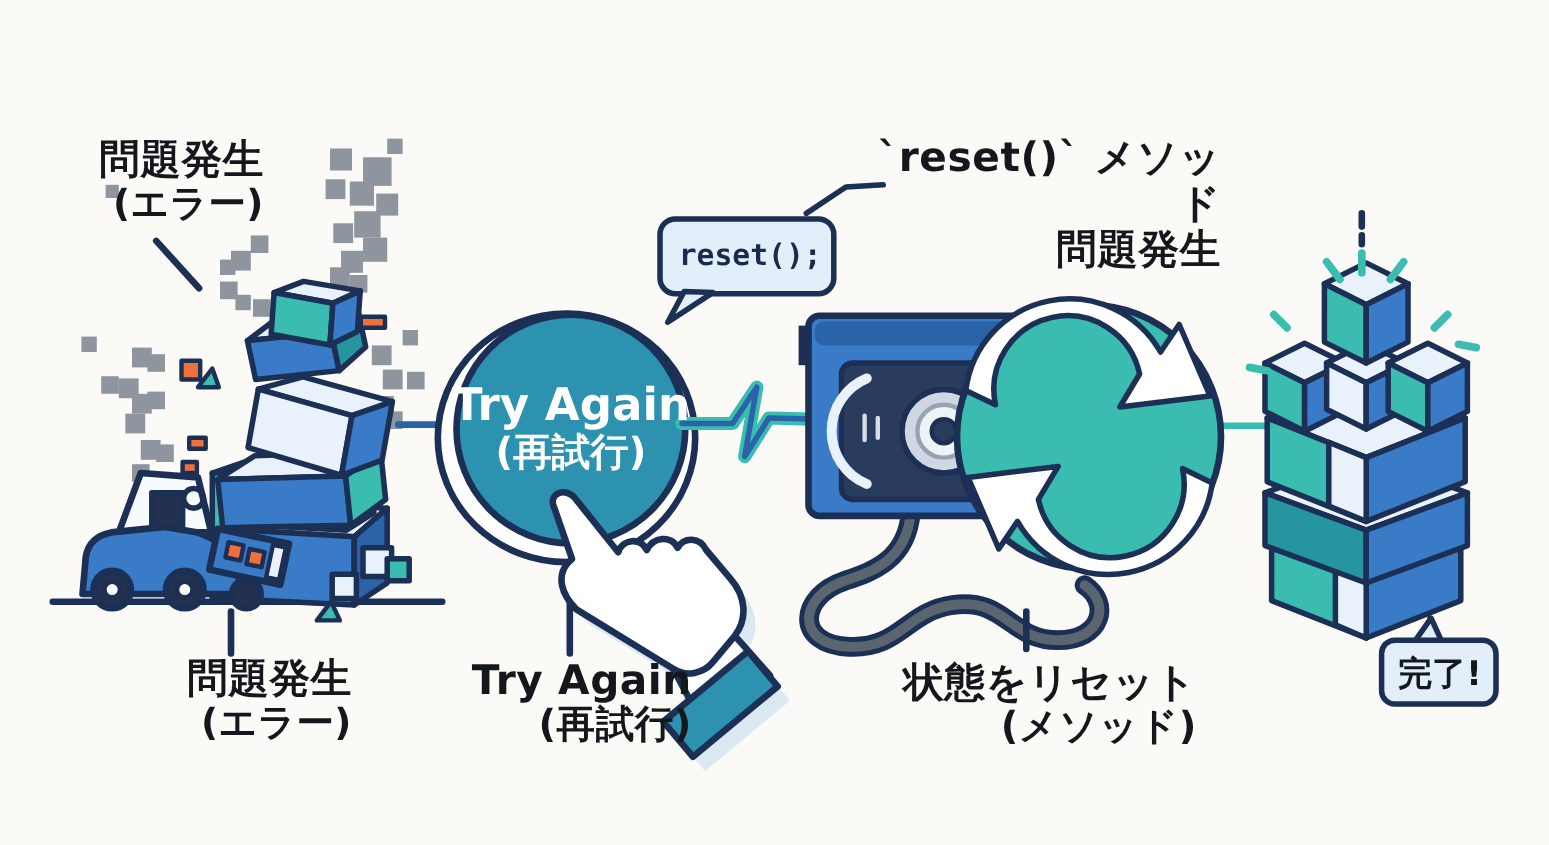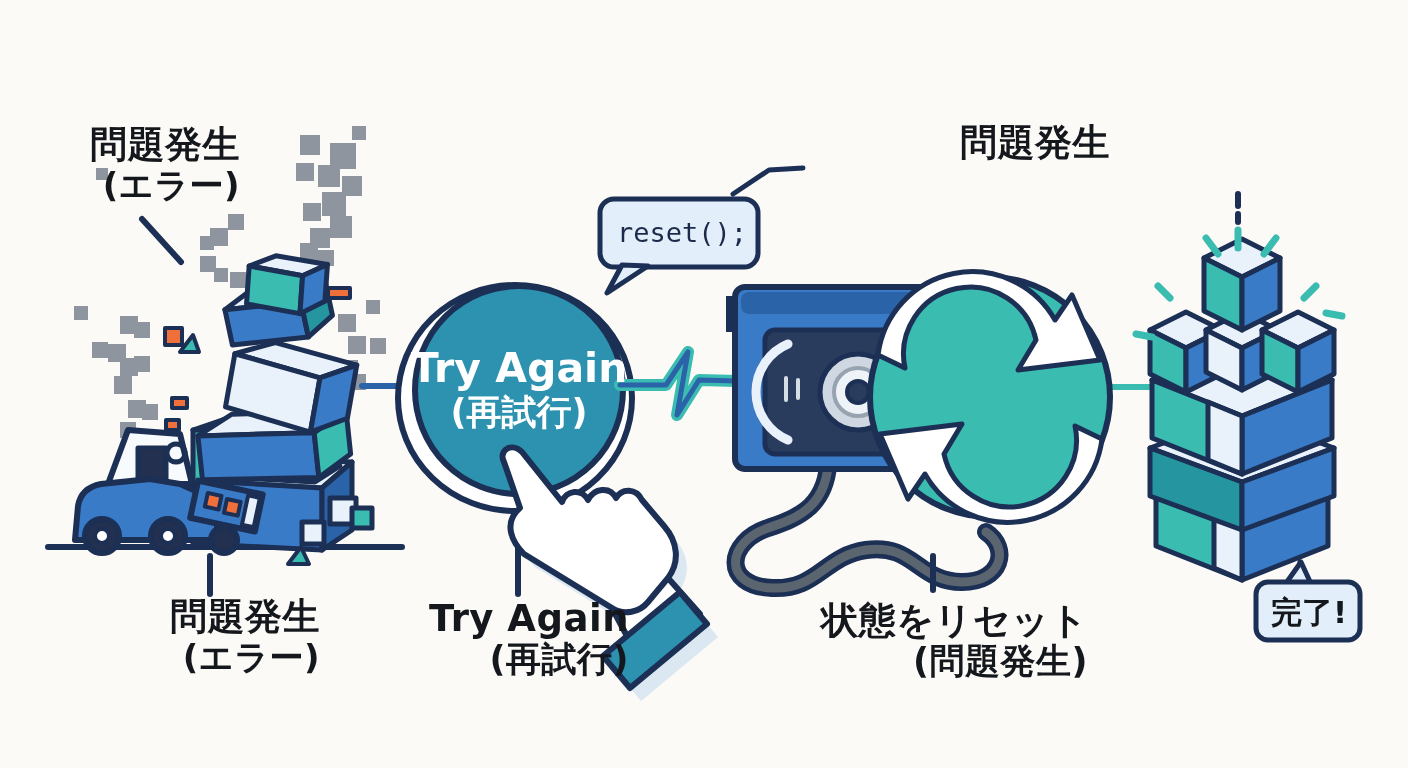--- a/index.html
+++ b/index.html
@@ -20,21 +20,21 @@
   .fs34{font-size:34px;}
   .btn-text{
     position:absolute;left:399px;top:344px;width:240px;text-align:center;
     color:#ffffff;font-weight:800;line-height:1.18;
   }
   .btn-text .l1{display:block;font-size:41px;}
   .btn-text .l2{display:block;font-size:35px;}
   .code-text{
     position:absolute;left:604px;top:217px;width:156px;text-align:center;
     font-family:"DejaVu Sans Mono","Liberation Mono",monospace;
-    font-size:27px;font-weight:400;color:#1b2a4a;
+    font-size:27px;font-weight:700;color:#1b2a4a;
   }
   .done-text{
     position:absolute;left:1256px;top:592px;width:106px;text-align:center;
     font-size:31px;font-weight:800;color:var(--ink);
   }
 </style>
 </head>
 <body>
 
 <div class="stage">
@@ -284,28 +284,29 @@
   <span class="l1">Try Again</span>
   <span class="l2">(再試行)</span>
 </div>
 
 <div class="lbl" style="left:409px;top:598px;width:220px;">
   <span class="fs37">Try Again</span>
   <span class="fs35">(再試行)</span>
 </div>
 
 <div class="lbl" style="left:780px;top:122px;width:330px;">
+  <span class="fs37">`reset()` メソッド</span>
   <span class="fs37">問題発生</span>
 </div>
 
 <div class="code-text">reset();</div>
 
 <div class="lbl" style="left:778px;top:600px;width:310px;">
   <span class="fs37">状態をリセット</span>
-  <span class="fs35">(問題発生)</span>
+  <span class="fs35">(メソッド)</span>
 </div>
 
 <div class="lbl" style="left:1085px;top:120px;width:320px;">
 </div>
 
 <div class="done-text">完了!</div>
 
 </div>
 
 </body></html>

